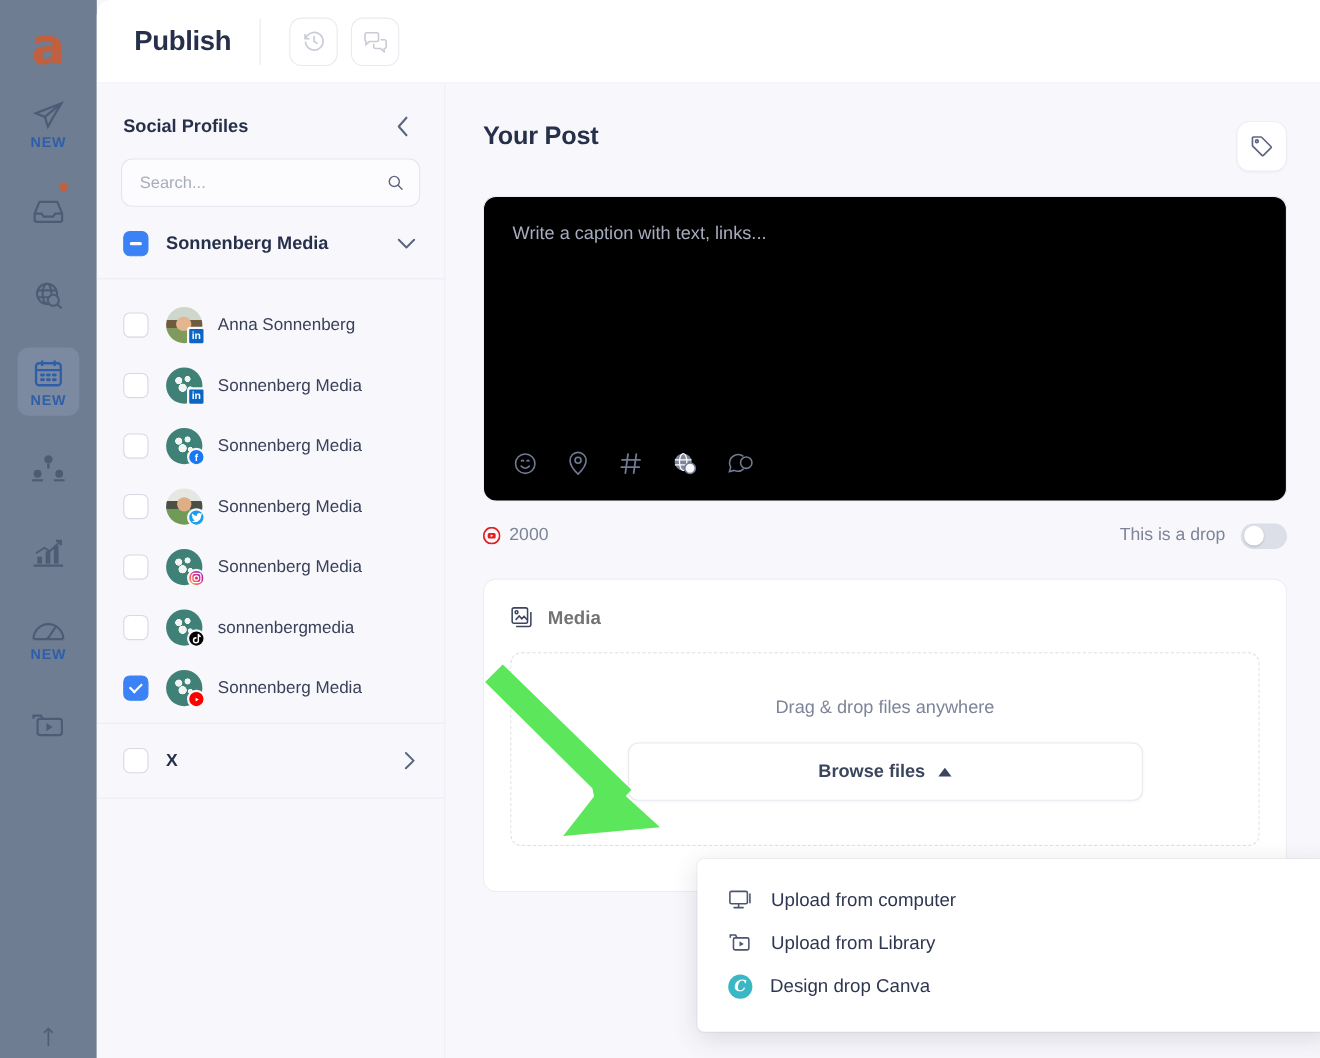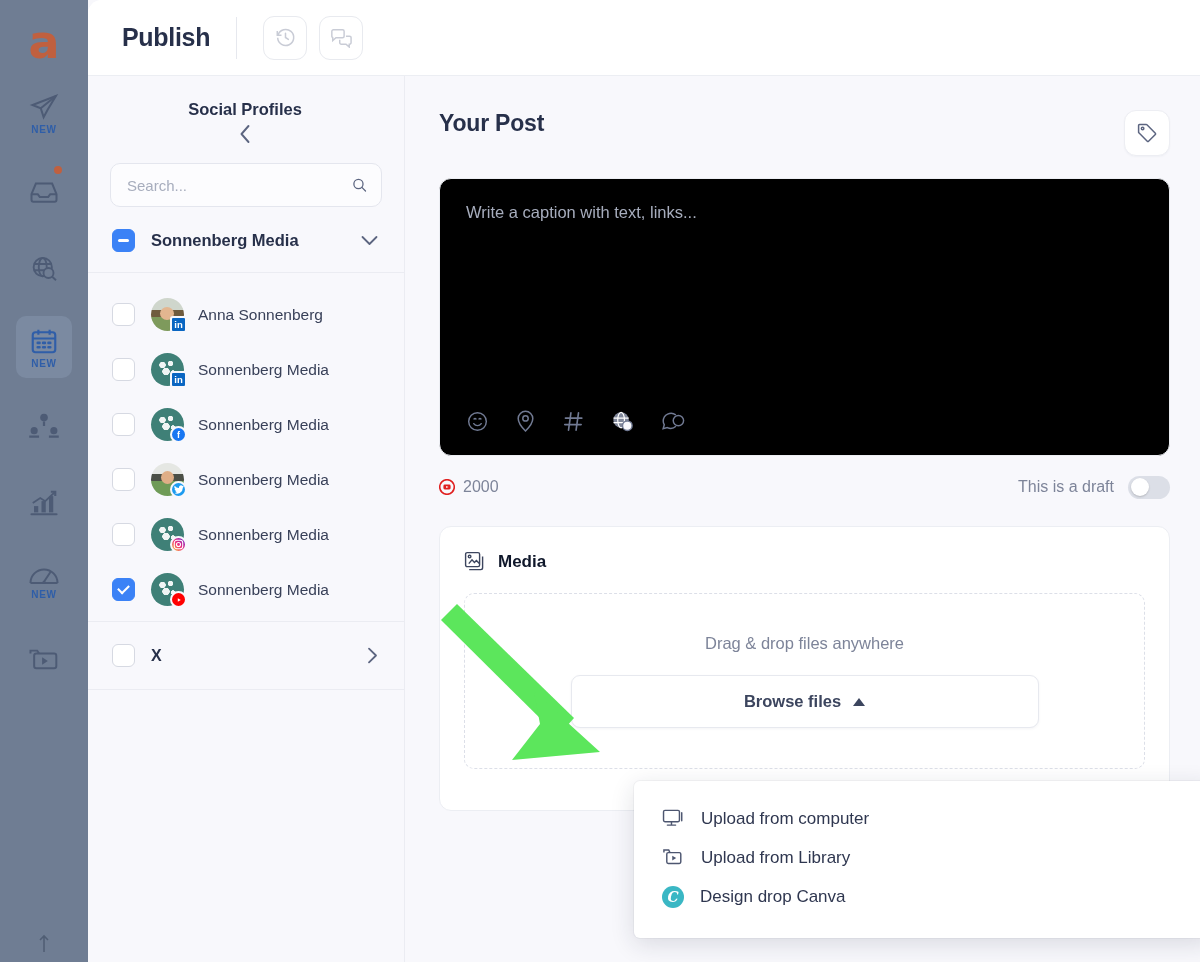--- a/index.html
+++ b/index.html
@@ -34,21 +34,21 @@
     width: 56px; min-height: 62px;
     display: flex; flex-direction: column; align-items: center; justify-content: center;
     border-radius: 10px;
     margin-bottom: 16px;
     position: relative;
     cursor: pointer;
   }
   .rail-item.active { background: #7b8aa1; }
   .rail-item svg { display: block; }
   .rail-new {
-    font-size: 10px; font-weight: 700; color: #2f5ea8;
+    font-size: 13px; font-weight: 700; color: #2f5ea8;
     letter-spacing: 0.7px; margin-top: 2px;
   }
   .rail-dot {
     position: absolute; top: 6px; right: 10px;
     width: 8px; height: 8px; border-radius: 50%; background: #c0603f;
   }
   .rail-bottom { position: absolute; bottom: 4px; left: 50%; transform: translateX(-50%); opacity: .6; }
 
   
   .main {
@@ -86,21 +86,20 @@
   
   .profiles {
     width: 317px; flex: 0 0 317px;
     background: #f8f8fc;
     border-right: 1px solid #ebecf2;
     display: flex; flex-direction: column;
   }
   .profiles-head {
     display: flex; align-items: center; justify-content: space-between;
     padding: 24px 26px 14px 24px;
-    flex-direction: column;
   }
   .profiles-title { font-size: 16.5px; font-weight: 700; color: #27304a; }
   .collapse-btn { cursor: pointer; display: flex; padding: 4px; }
 
   .search-wrap { padding: 0 22px 0 22px; }
   .search-box {
     height: 44px; background: #fcfcfe;
     border: 1px solid #e4e6ee; border-radius: 10px;
     display: flex; align-items: center;
     padding: 0 14px 0 16px;
@@ -260,21 +259,21 @@
   }
 
   .media-card {
     margin-top: 24px; margin-right: 10px;
     background: #fff; border: 1px solid #eceef3; border-radius: 12px;
     padding: 24px 24px 26px 24px;
     height: 285px;
     position: relative;
   }
   .media-head { display: flex; align-items: center; gap: 12px; margin-bottom: 20px; }
-  .media-title { font-size: 17px; font-weight: 700; color: #0f172a; }
+  .media-title { font-size: 17px; font-weight: 700; color: #737373; }
   .dropzone {
     border: 1.6px dashed #dcdfe8; border-radius: 10px;
     height: 176px;
     display: flex; flex-direction: column; align-items: center; justify-content: center;
     gap: 22px;
   }
   .dz-text { font-size: 16.5px; color: #7d8499; }
   .browse-btn {
     width: 468px; height: 53px;
     background: #fff; border: 1px solid #e7e9ef; border-radius: 9px;
@@ -505,20 +504,32 @@
               <div class="badge instagram">
                 <svg width="11" height="11" viewBox="0 0 12 12" fill="none" stroke="#fff" stroke-width="1.2">
                   <rect x="1.4" y="1.4" width="9.2" height="9.2" rx="2.8"></rect>
                   <circle cx="6" cy="6" r="2.2"></circle>
                 </svg>
               </div>
             </div>
             <div class="profile-name">Sonnenberg Media</div>
           </div>
 
+          <div class="profile-row">
+            <div class="cb"></div>
+            <div class="avatar">
+              <div class="avatar-img av-logo"></div>
+              <div class="badge tiktok">
+                <svg width="9" height="10" viewBox="0 0 10 11" fill="#fff">
+                  <path d="M6.3 0h1.5c.1 1 .7 1.9 1.7 2.1v1.5c-.6 0-1.2-.2-1.7-.5v3.6a3.2 3.2 0 1 1-3.2-3.2c.2 0 .3 0 .5.1v1.6a1.7 1.7 0 1 0 1.2 1.6z"></path>
+                </svg>
+              </div>
+            </div>
+            <div class="profile-name">sonnenbergmedia</div>
+          </div>
 
           <div class="profile-row">
             <div class="cb checked"></div>
             <div class="avatar">
               <div class="avatar-img av-logo"></div>
               <div class="badge youtube">
                 <svg width="10" height="8" viewBox="0 0 11 8">
                   <path d="M4.2 2.2 7.4 4 4.2 5.8z" fill="#fff"></path>
                 </svg>
               </div>
@@ -589,21 +600,21 @@
         <div class="meta-row">
           <div class="counter">
             <svg width="16" height="16" viewBox="0 0 16 16">
               <circle cx="8" cy="8" r="7.3" fill="none" stroke="#e02020" stroke-width="1.6"></circle>
               <rect x="4.4" y="5.6" width="7.2" height="4.9" rx="1.4" fill="#e02020"></rect>
               <path d="M7.1 6.9 9.6 8 7.1 9.1z" fill="#fff"></path>
             </svg>
             <span class="counter-num">2000</span>
           </div>
           <div class="draft">
-            <span class="draft-label">This is a draft</span>
+            <span class="draft-label">This is a drop</span>
             <span class="toggle"></span>
           </div>
         </div>
 
         <div class="media-card">
           <div class="media-head">
             <svg width="22" height="22" viewBox="0 0 22 22" fill="none" stroke="#3c455e" stroke-width="1.4">
               <rect x="1.6" y="1.6" width="14" height="14" rx="1.6"></rect>
               <path d="M4.8 12.6 8 8.9l2.4 2.6 2-2.1 3 3.2"></path>
               <circle cx="5.6" cy="5.6" r="1.3"></circle>

